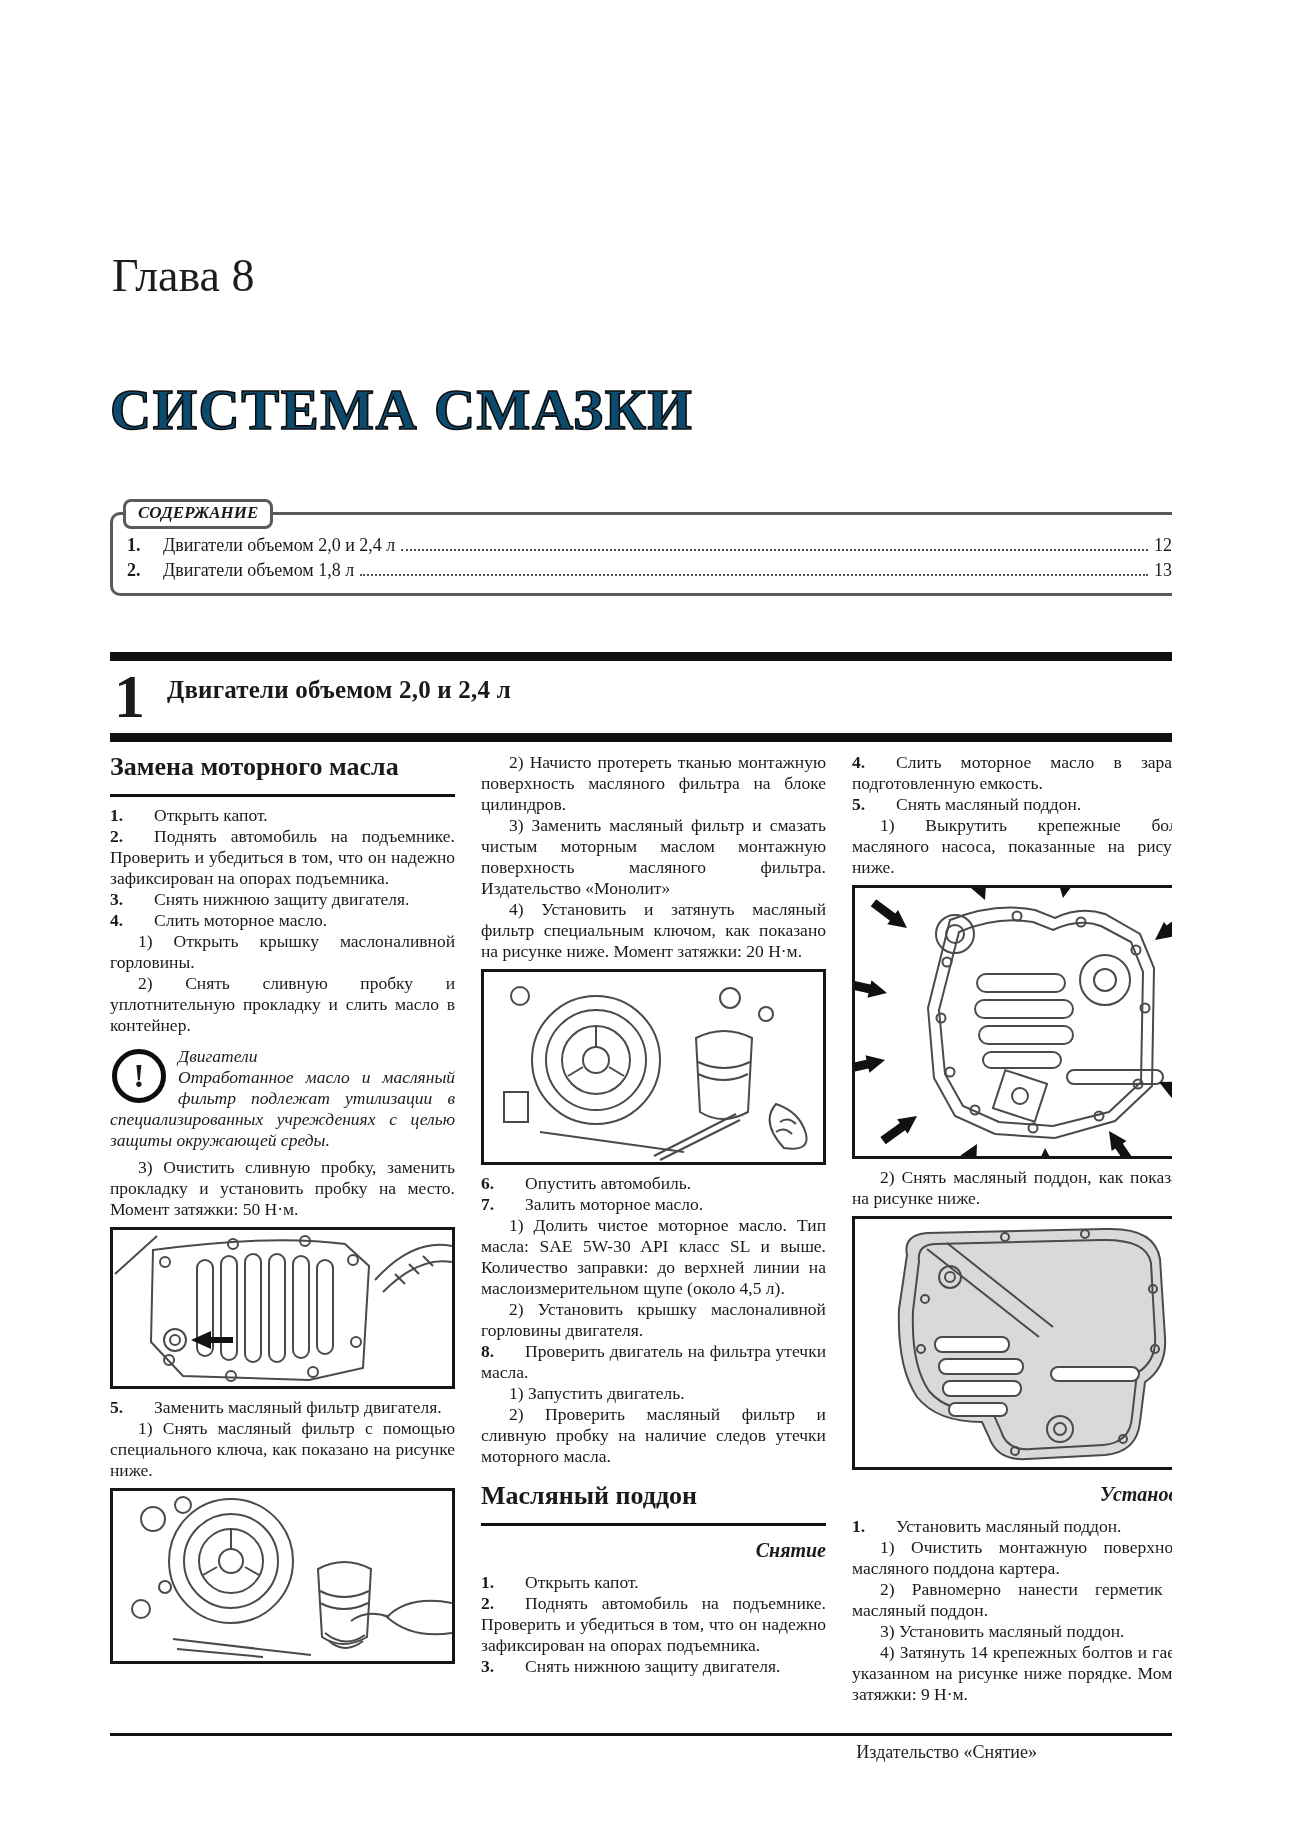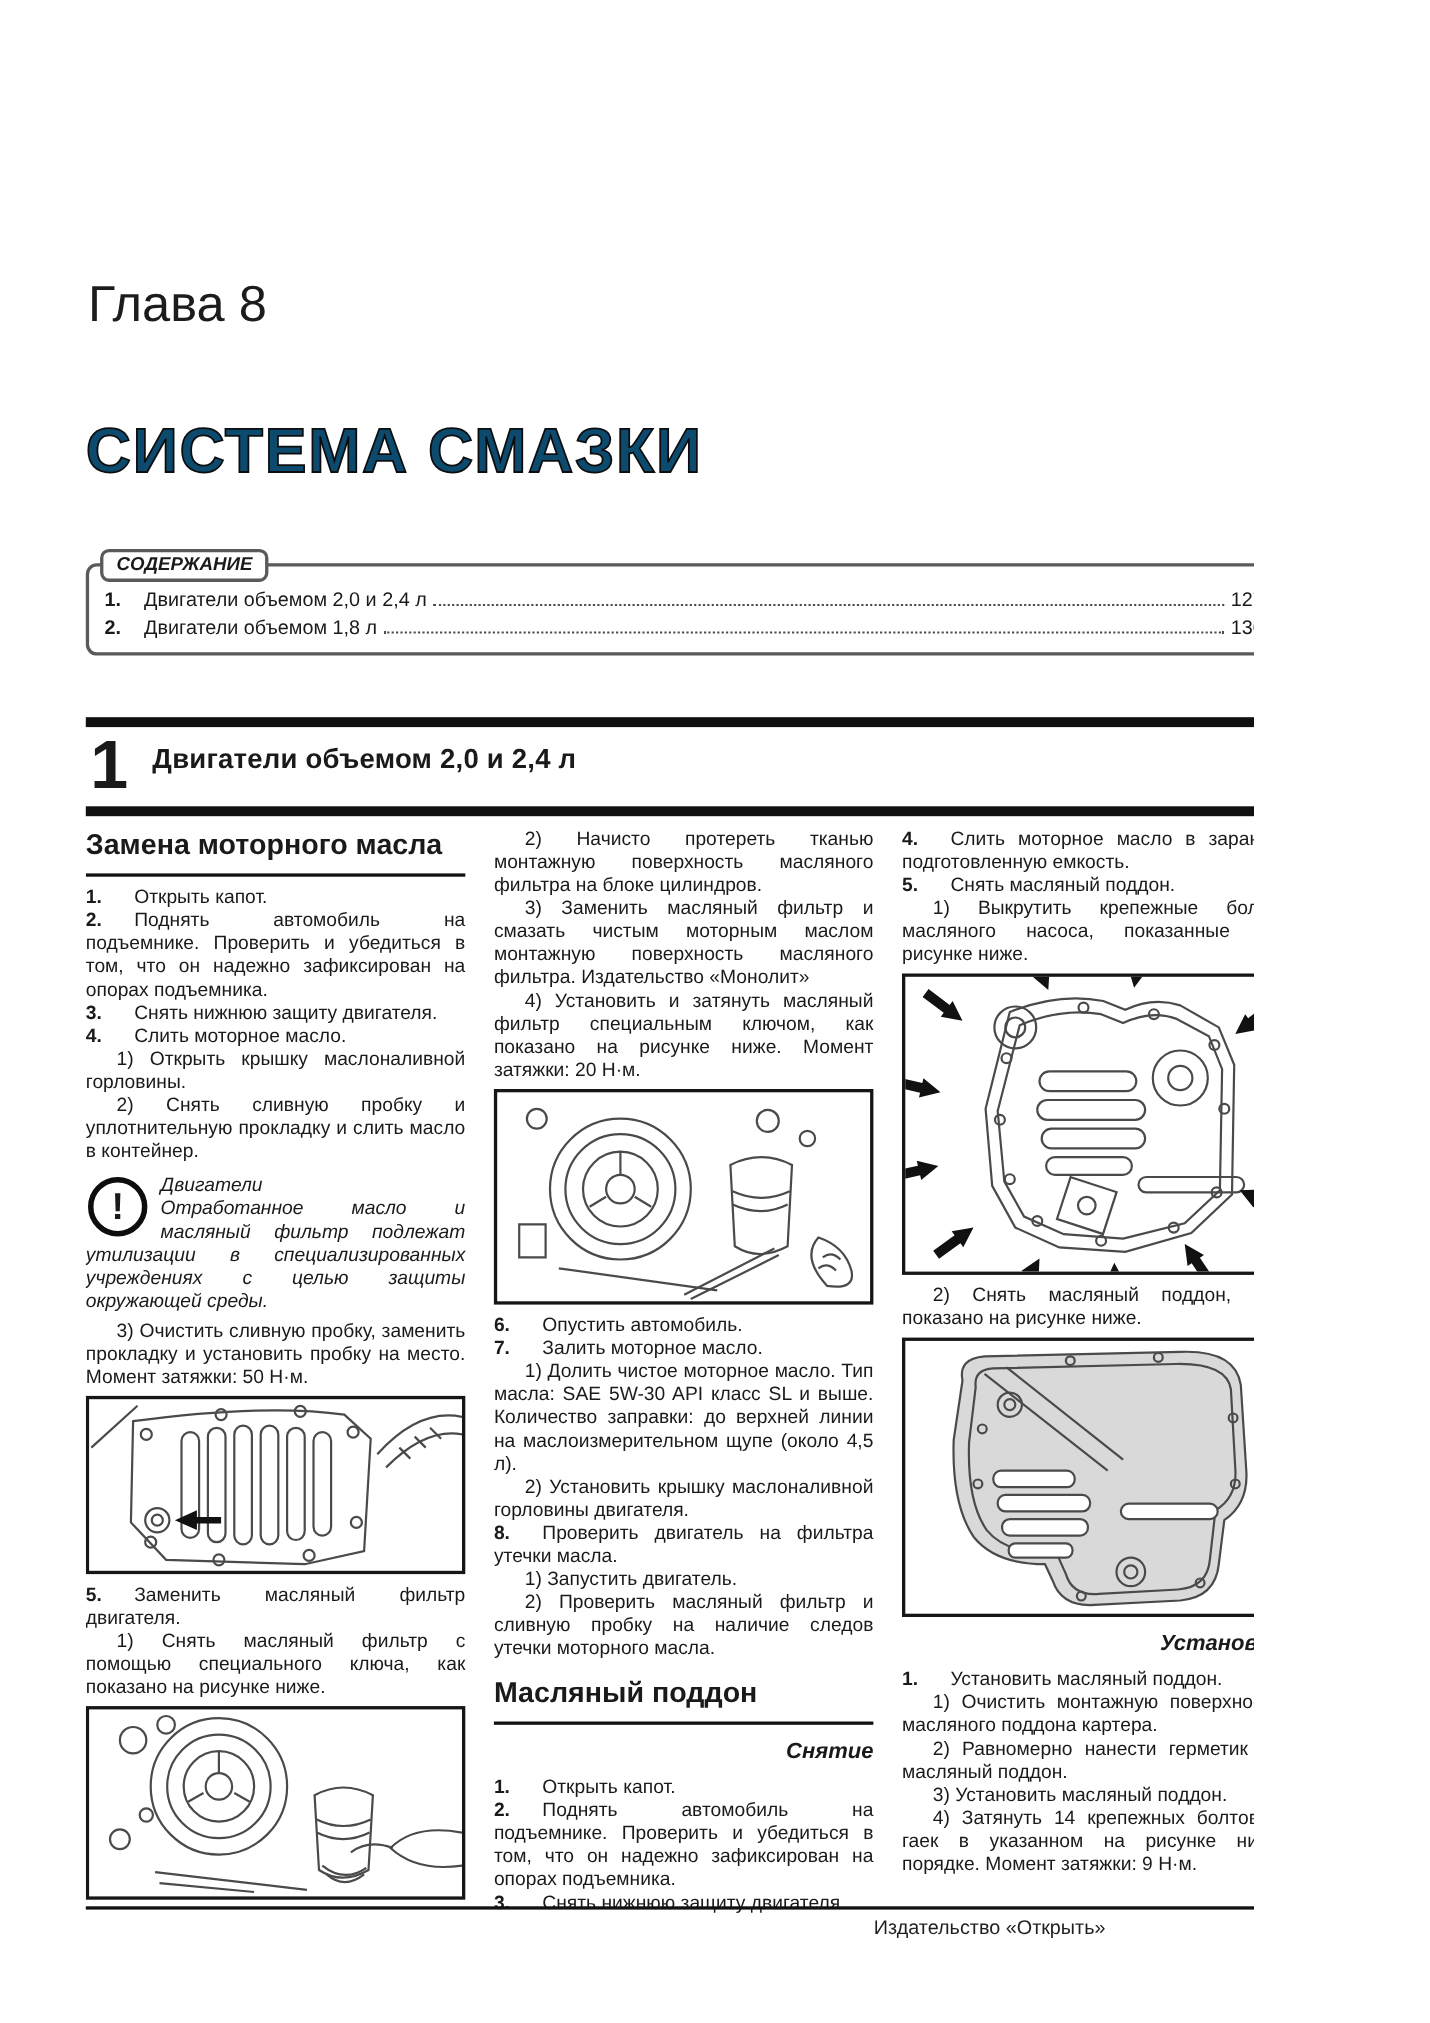--- a/index.html
+++ b/index.html
@@ -1,17 +1,17 @@
 <!DOCTYPE html>
 <html><head>
 <meta charset="utf-8">
 <style>
   html,body{margin:0;padding:0;background:#ffffff;}
   .page{position:relative;width:1140px;height:1839px;background:#fff;overflow:hidden;
-        font-family:Liberation Sans, sans-serif;color:#1a1a1a;}
+        font-family:Liberation Serif, serif;color:#1a1a1a;margin-left:32px;}
   .content{position:absolute;left:78px;top:0;width:1088px;}
 
   .chapter{margin:250px 0 0 2px;font-size:46px;line-height:52px;font-weight:400;color:#1c1c1c;}
   .main-title{margin:78px 0 0 0;font-size:57px;line-height:60px;font-weight:900;
               letter-spacing:1.5px;color:#0c4a6e;-webkit-text-stroke:1.6px #0d0d0d;}
 
   .toc{position:relative;margin-top:72px;border:3px solid #5a5a5a;border-radius:10px;
        padding:18px 14px 10px;}
   .toc-tab{position:absolute;top:-16px;left:10px;background:#fff;border:3px solid #5a5a5a;
        border-radius:8px;padding:1px 12px 3px;font-size:17px;font-weight:bold;font-style:italic;}
@@ -307,14 +307,14 @@
         <p class="item"><span class="num">1.</span><span>Установить масляный поддон.</span></p>
         <p class="sub">1) Очистить монтажную поверхность масляного поддона картера.</p>
         <p class="sub">2) Равномерно нанести герметик на масляный поддон.</p>
         <p class="sub">3) Установить масляный поддон.</p>
         <p class="sub">4) Затянуть 14 крепежных болтов и гаек в указанном на рисунке ниже порядке. Момент затяжки: 9 Н·м.</p>
       </div>
     </div>
   </div>
 
   <div class="footer-rule"></div>
-  <div class="footer-text">Издательство «Открыть»</div>
+  <div class="footer-text">Издательство «Снятие»</div>
 </div>
 
 </body></html>

